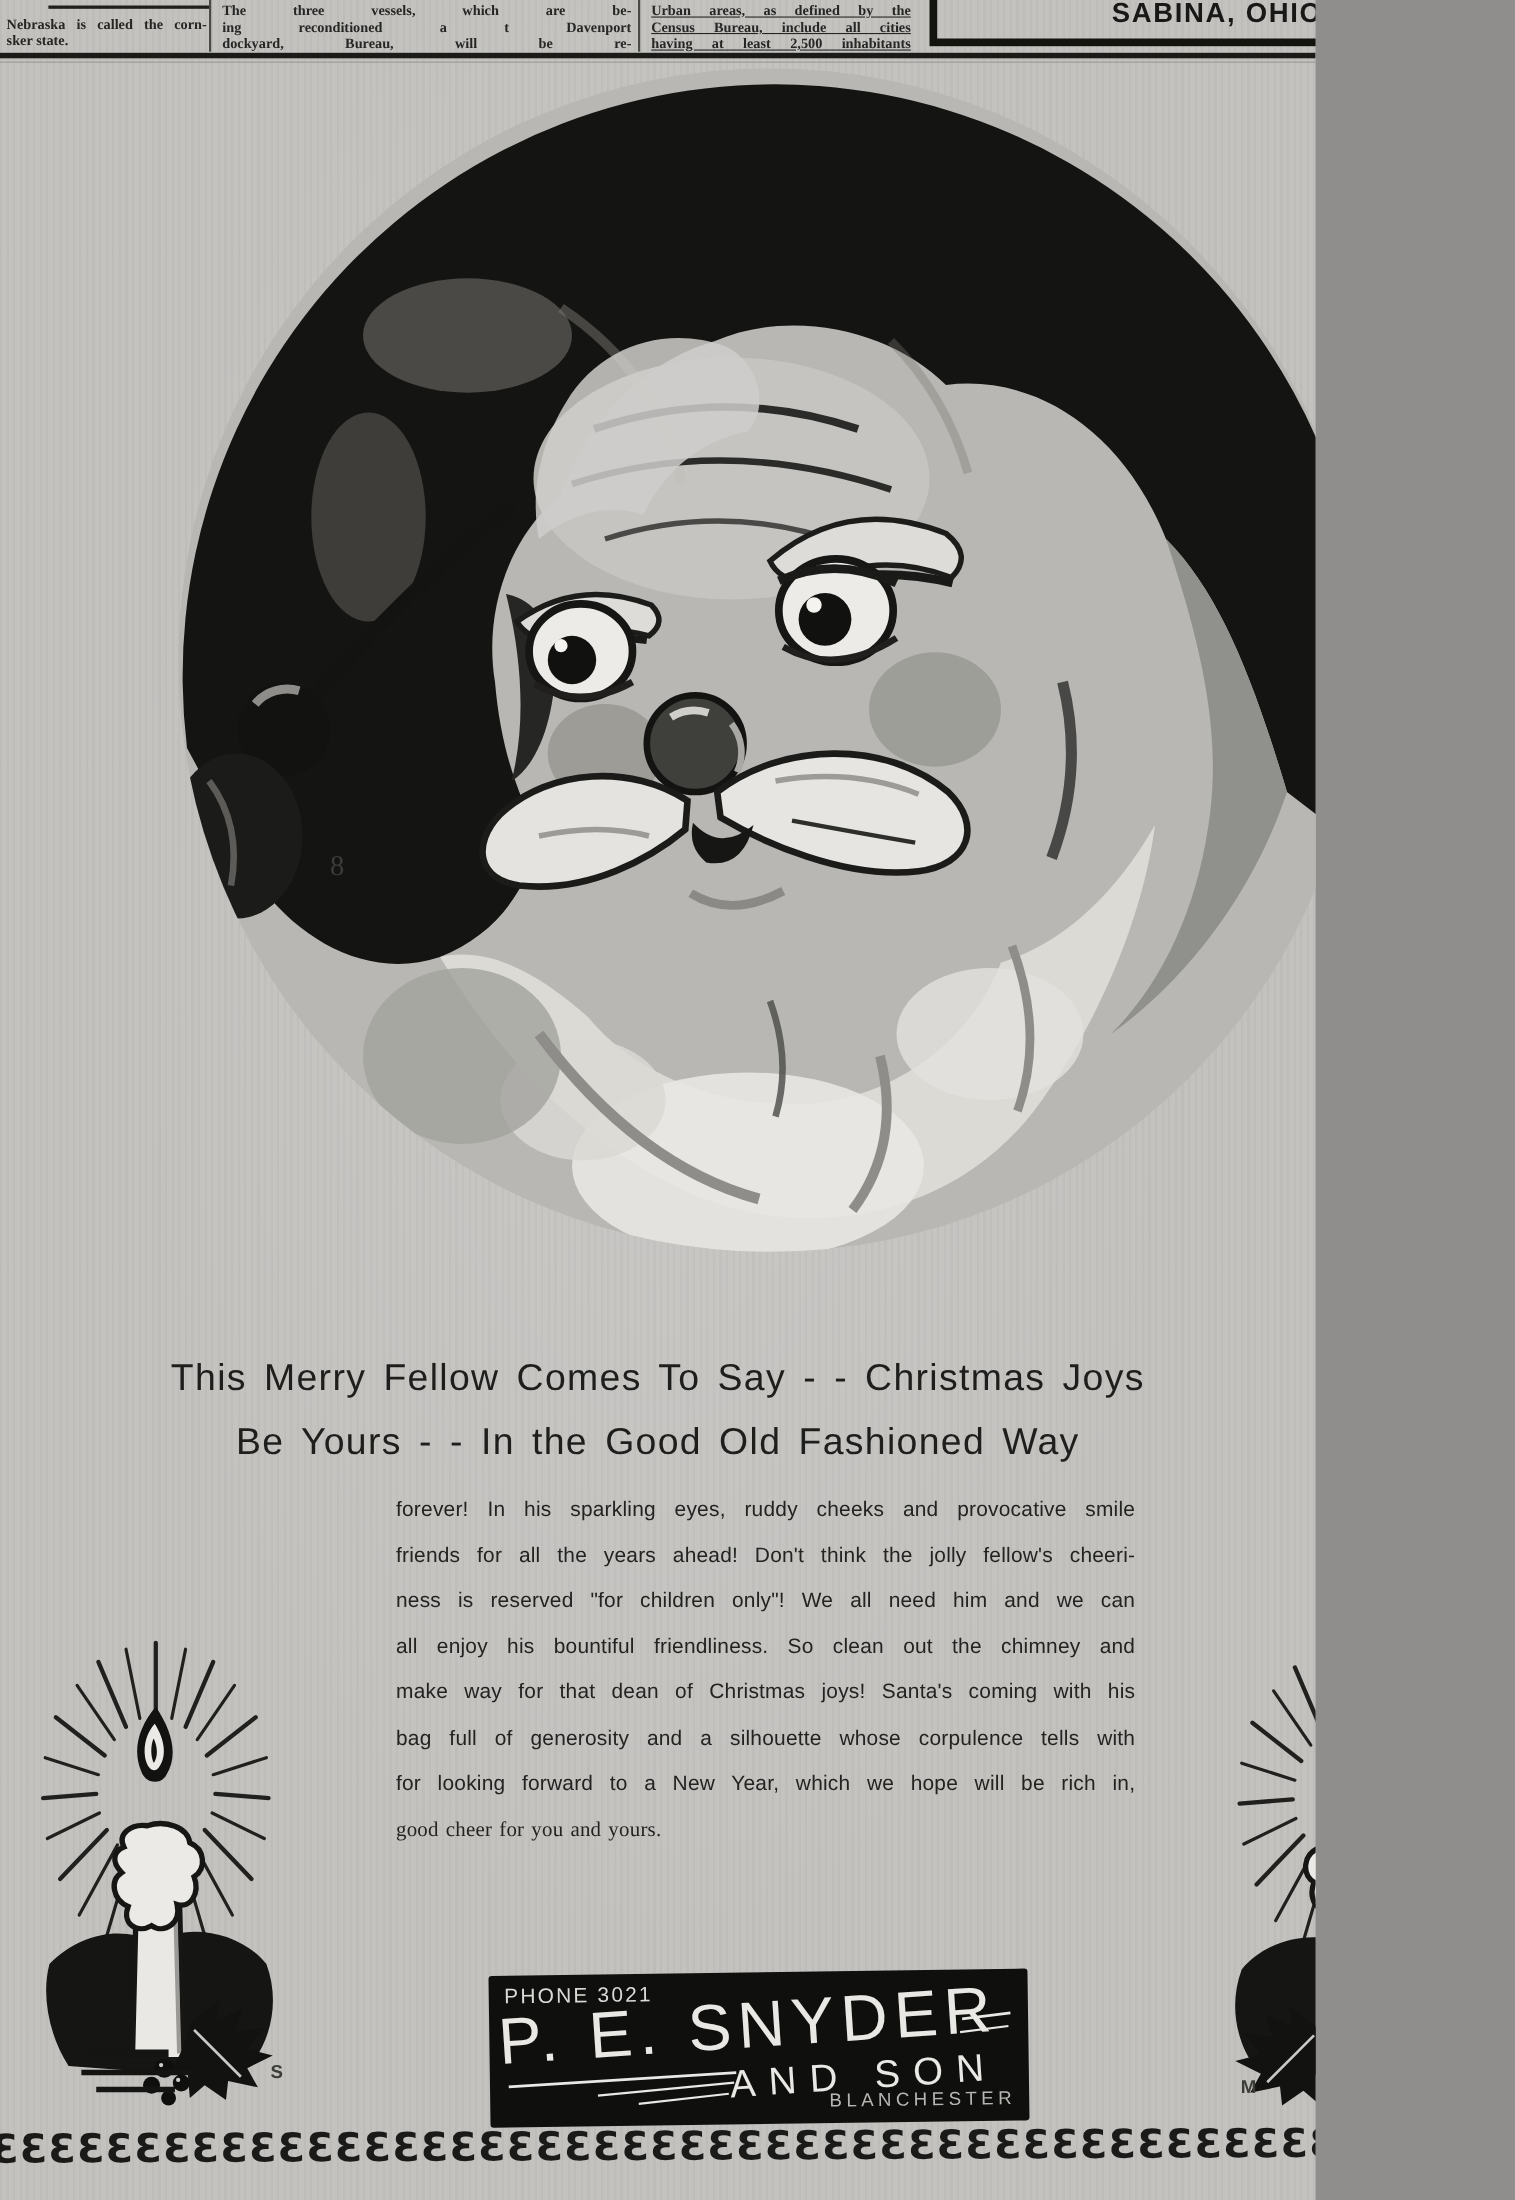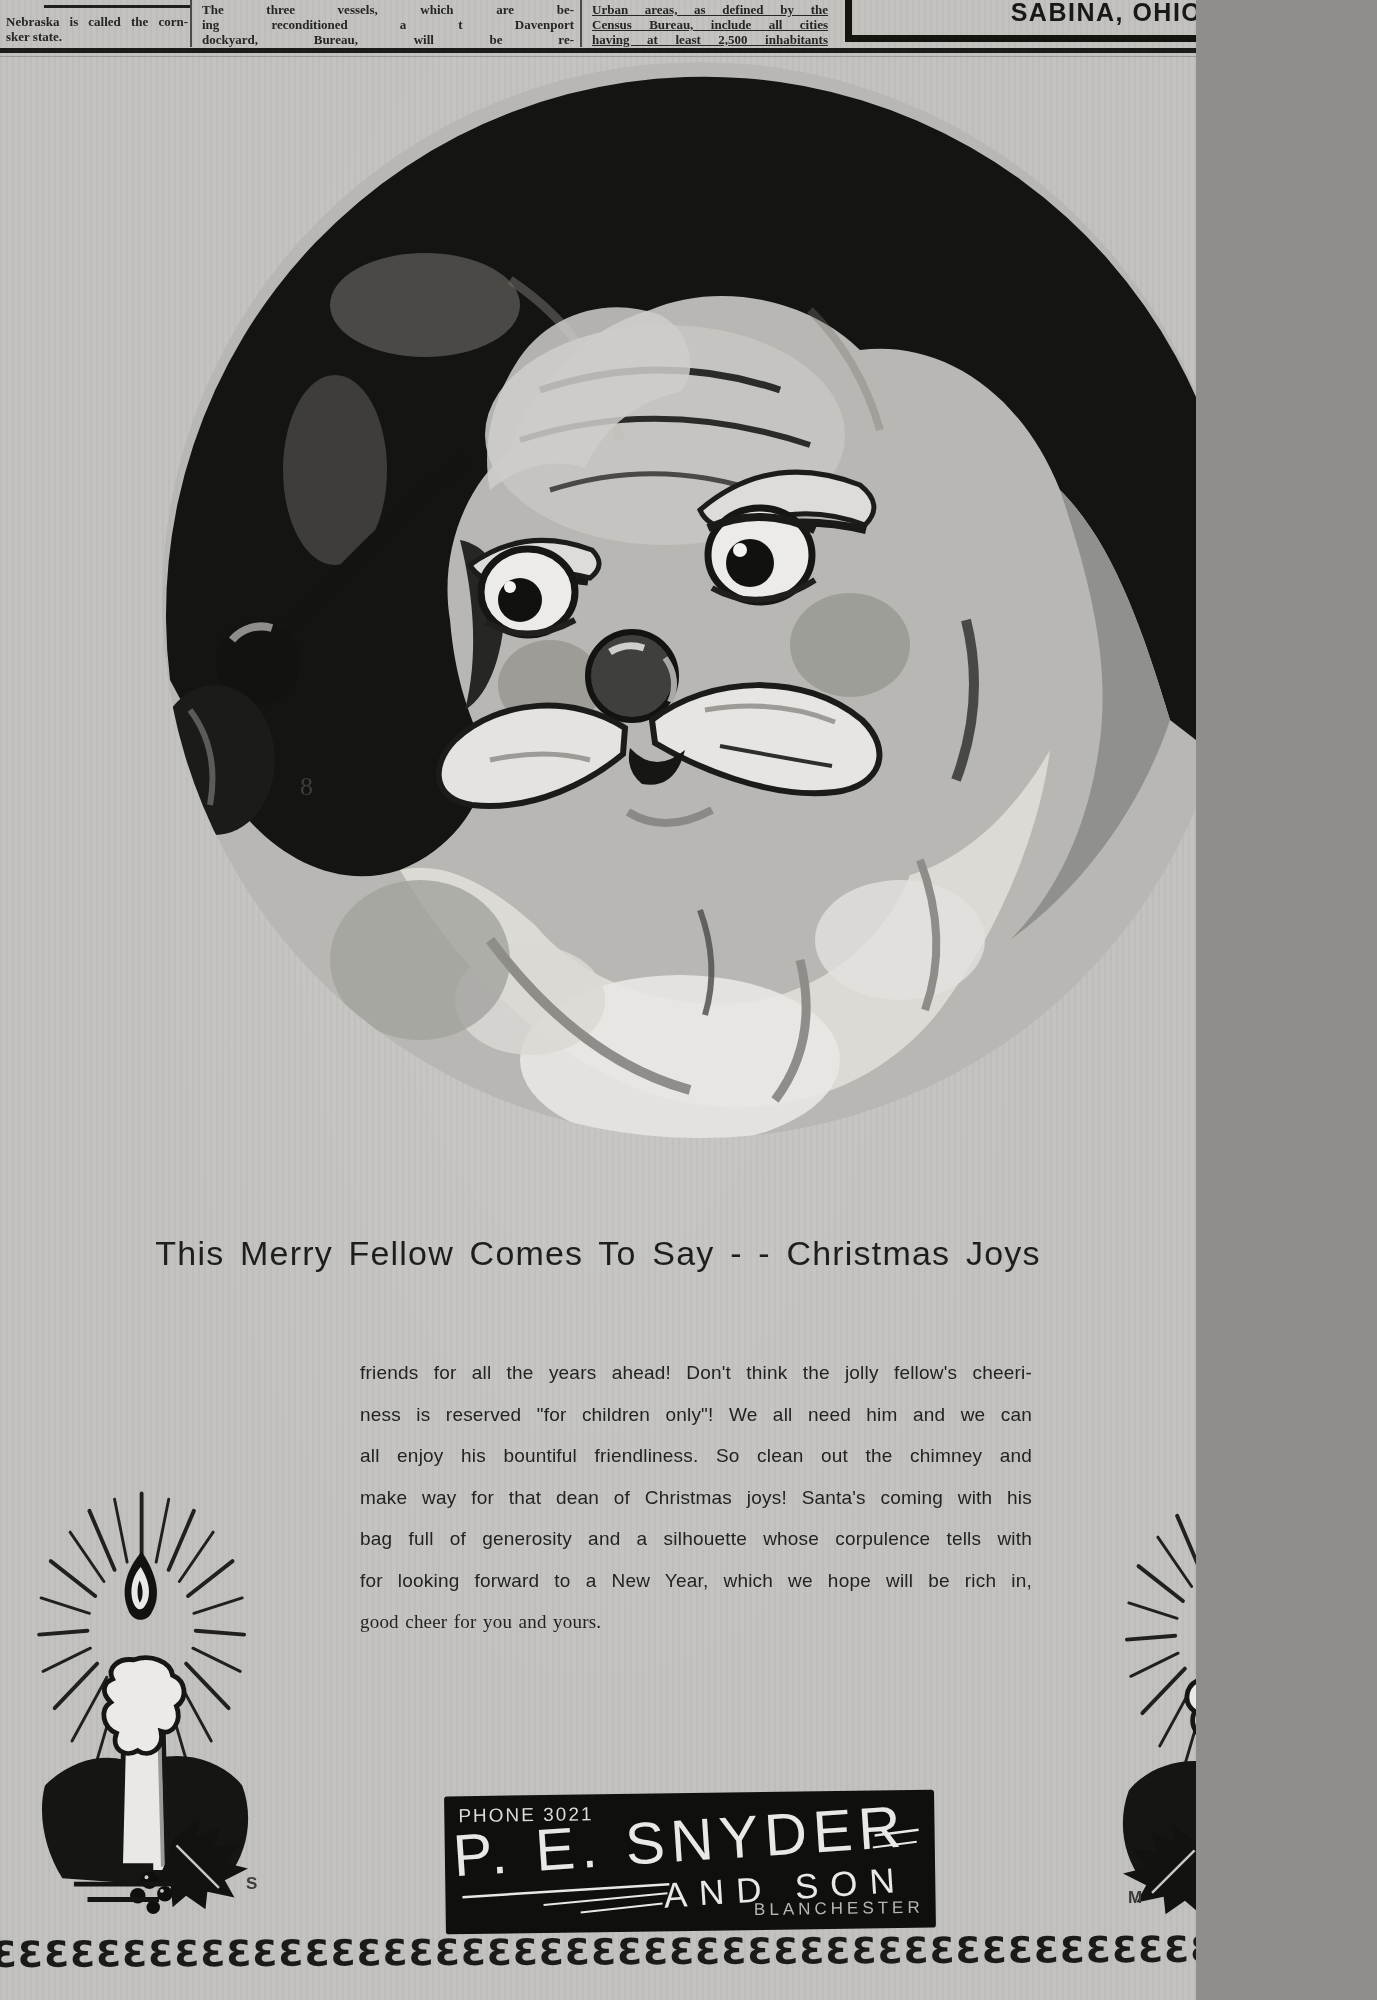--- a/index.html
+++ b/index.html
@@ -180,23 +180,25 @@
       <path d="M 72 580 A 38 38 0 0 1 112 568" stroke="#8e8d89" stroke-width="8" fill="none"></path>
       <ellipse cx="55" cy="700" rx="60" ry="75" fill="#1b1b19"></ellipse>
       <path d="M 30 650 Q 60 690 50 745" stroke="#777673" stroke-width="6" fill="none" opacity=".7"></path>
 
       <text x="140" y="735" font-size="26" fill="#3c3c39" font-family="Liberation Serif, serif">8</text>
     </g>
   </svg>
 
   <div class="headline">
     <div>This Merry Fellow Comes To Say - - Christmas Joys</div>
+    <div>Be Yours - - In the Good Old Fashioned Way</div>
   </div>
 
   <div class="bodycopy">
+      <div class="bline">forever! In his sparkling eyes, ruddy cheeks and provocative smile</div>
       <div class="bline">friends for all the years ahead! Don't think the jolly fellow's cheeri-</div>
       <div class="bline">ness is reserved "for children only"! We all need him and we can</div>
       <div class="bline">all enjoy his bountiful friendliness. So clean out the chimney and</div>
       <div class="bline">make way for that dean of Christmas joys! Santa's coming with his</div>
       <div class="bline">bag full of generosity and a silhouette whose corpulence tells with</div>
       <div class="bline">for looking forward to a New Year, which we hope will be rich in,</div>
       <div class="bline">good cheer for you and yours.</div>
     </div>
 
   <svg class="candle candle-left" viewBox="0 0 240 452">

